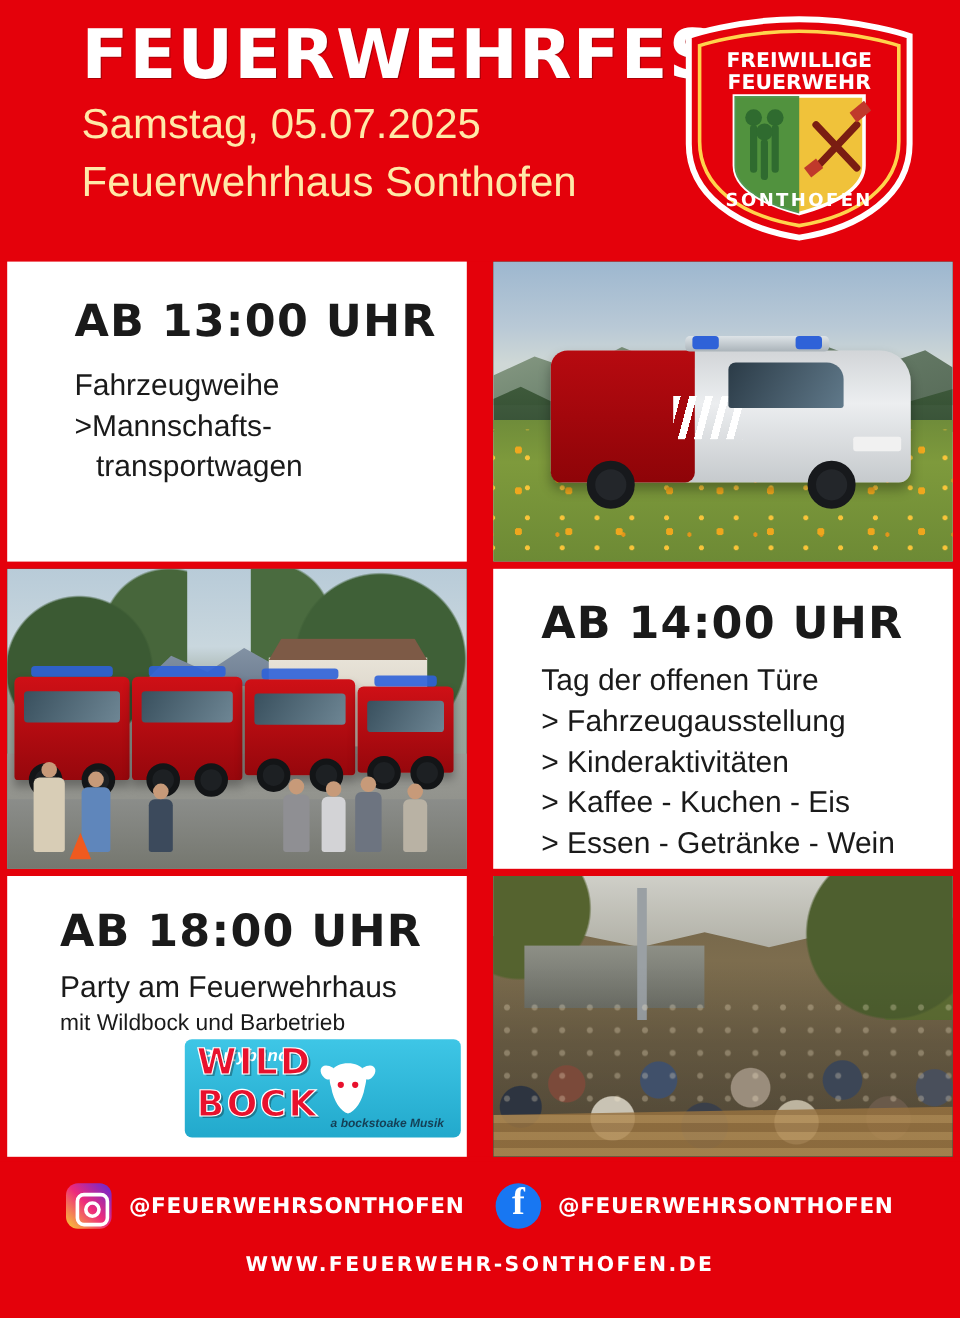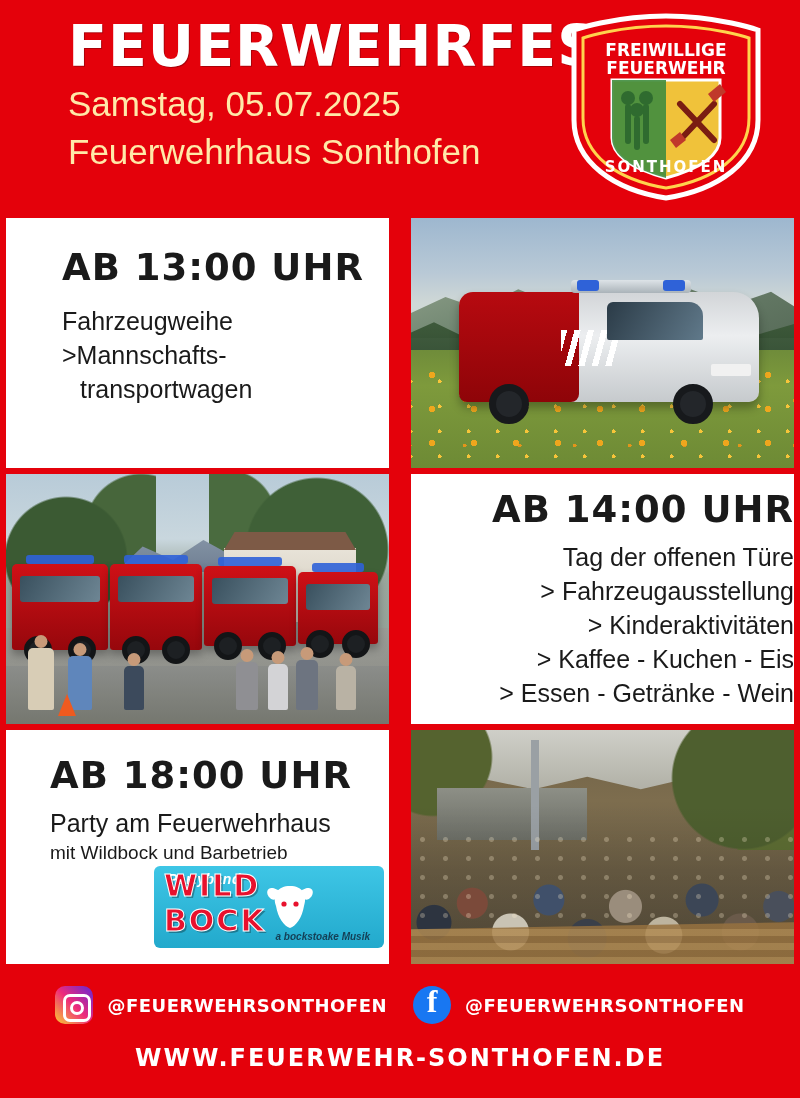--- a/index.html
+++ b/index.html
@@ -94,21 +94,21 @@
     font-size: 25px;
     color: #1a1a1a;
     line-height: 34px;
   }
   .body-small {
     font-size: 19px;
     color: #1a1a1a;
     line-height: 26px;
   }
   .pad-1 { padding: 30px 0 0 56px; }
-  .pad-2 { padding: 16px 0 0 40px; text-align: right; }
+  .pad-2 { padding: 26px 0 0 40px; }
   .pad-3 { padding: 26px 0 0 44px; }
   .sp { height: 16px; }
   .sp-s { height: 10px; }
   .list div { white-space: nowrap; }
 
   
   .ph-mtw { width: 100%; height: 100%; position: relative;
     background:
       linear-gradient(#9db7cf 0%, #b9c9d6 22%, #cfd8d6 34%, #cfd8d6 34%);
   }
@@ -323,21 +323,21 @@
     background: #1877f2; position: relative;
   }
   .fb::after {
     content: "f"; position:absolute; left: 0; right: 0; top: -3px;
     text-align:center; color:#fff; font-family: "Liberation Serif", serif;
     font-weight: bold; font-size: 32px;
   }
   .web {
     text-align: center; margin-top: 20px;
     font-family: "DejaVu Sans", sans-serif;
-    font-weight: bold; font-size: 24px; letter-spacing: 2px; color: #ffffff;
+    font-weight: bold; font-size: 17px; letter-spacing: 2px; color: #ffffff;
   }
 </style>
 </head>
 <body>
 
 <div class="poster">
 
   <div class="header">
     <div class="title">FEUERWEHRFEST</div>
     <div class="subtitle-1">Samstag, 05.07.2025</div>

